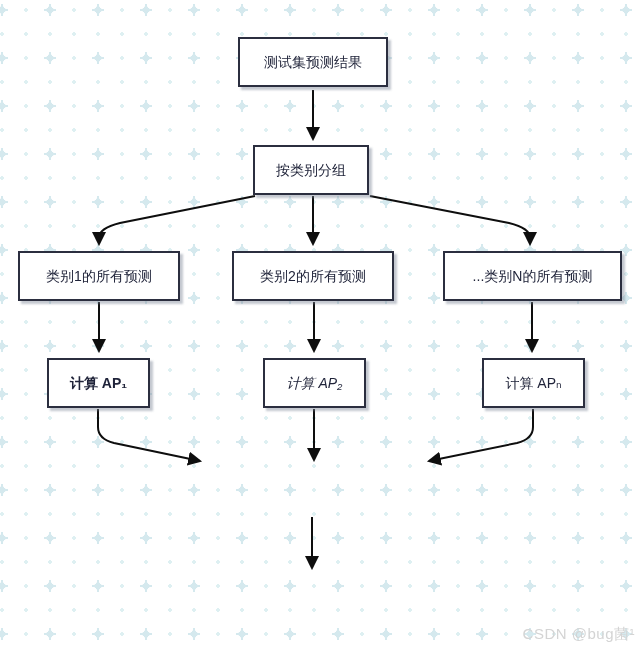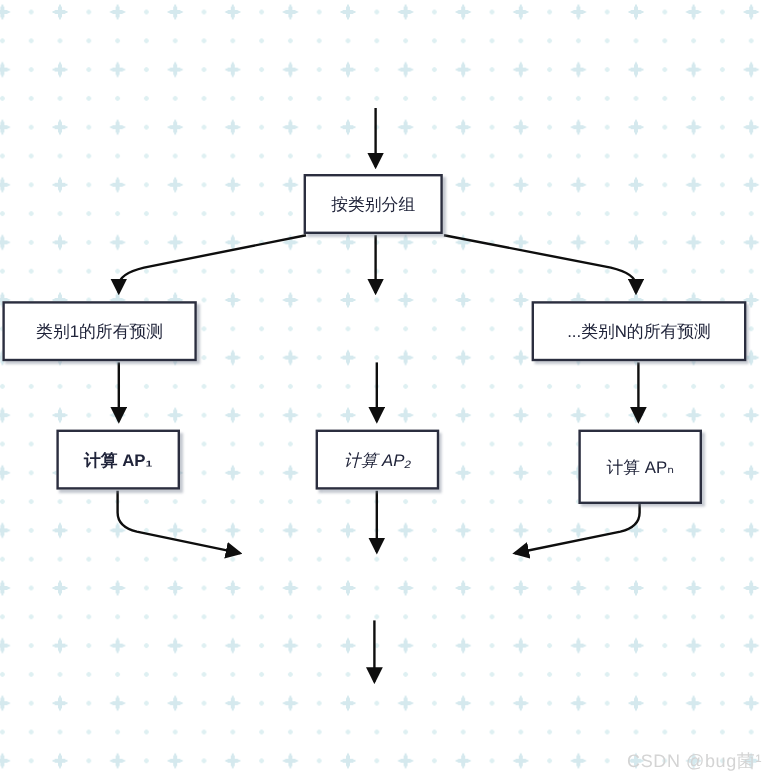--- a/index.html
+++ b/index.html
@@ -28,26 +28,26 @@
     border:2px solid #2b2e3f;
     box-shadow:2.5px 2.5px 2px rgba(125,132,150,0.45);
     display:flex;align-items:center;justify-content:center;
     font-size:14px;color:#20243a;
     text-align:center;
     white-space:nowrap;
     line-height:1.2;
   }
   .n1 {left:238px;top:37px; width:150px;height:50px;}
   .n2 {left:253px;top:145px;width:116px;height:50px;}
-  .n3 {left:2px; top:251px;width:162px;height:50px;text-align:right;}
+  .n3 {left:18px; top:251px;width:162px;height:50px;text-align:right;}
   .n4 {left:232px;top:251px;width:162px;height:50px;}
   .n5 {left:443px;top:251px;width:179px;height:50px;}
   .n6 {left:47px; top:358px;width:103px;height:50px;font-weight:bold;}
   .n7 {left:263px;top:358px;width:103px;height:50px;font-style:italic;}
-  .n8 {left:482px;top:358px;width:103px;height:62px;}
+  .n8 {left:482px;top:358px;width:103px;height:50px;}
   .n9 {left:187px;top:468px;width:250px;height:49px;}
   .n10{left:227px;top:575px;width:173px;height:48px;}
   .watermark{
     position:absolute;right:3px;bottom:4px;
     font-size:15px;color:#d4d4d4;
     letter-spacing:0.5px;
   }
 </style>
 </head>
 <body>
@@ -68,21 +68,23 @@
       <path d="M 99 302 L 99 351" marker-end="url(#arw)"></path>
       <path d="M 314 302 L 314 351" marker-end="url(#arw)"></path>
       <path d="M 532 302 L 532 351" marker-end="url(#arw)"></path>
       <path d="M 98 409 L 98 427 Q 98 439 114 443 L 200 461" marker-end="url(#arw)"></path>
       <path d="M 314 409 L 314 460" marker-end="url(#arw)"></path>
       <path d="M 533 409 L 533 427 Q 533 439 517 443 L 429 461" marker-end="url(#arw)"></path>
       <path d="M 312 517 L 312 568" marker-end="url(#arw)"></path>
     </g>
   </svg>
 
+  <div class="node n1">测试集预测结果</div>
   <div class="node n2">按类别分组</div>
   <div class="node n3">类别1的所有预测</div>
+  <div class="node n4">类别2的所有预测</div>
   <div class="node n5">...类别N的所有预测</div>
   <div class="node n6">计算 AP₁</div>
   <div class="node n7">计算 AP₂</div>
   <div class="node n8">计算 APₙ</div>
 
   <div class="watermark">CSDN @bug菌¹</div>
 </div>
 
 </body></html>

